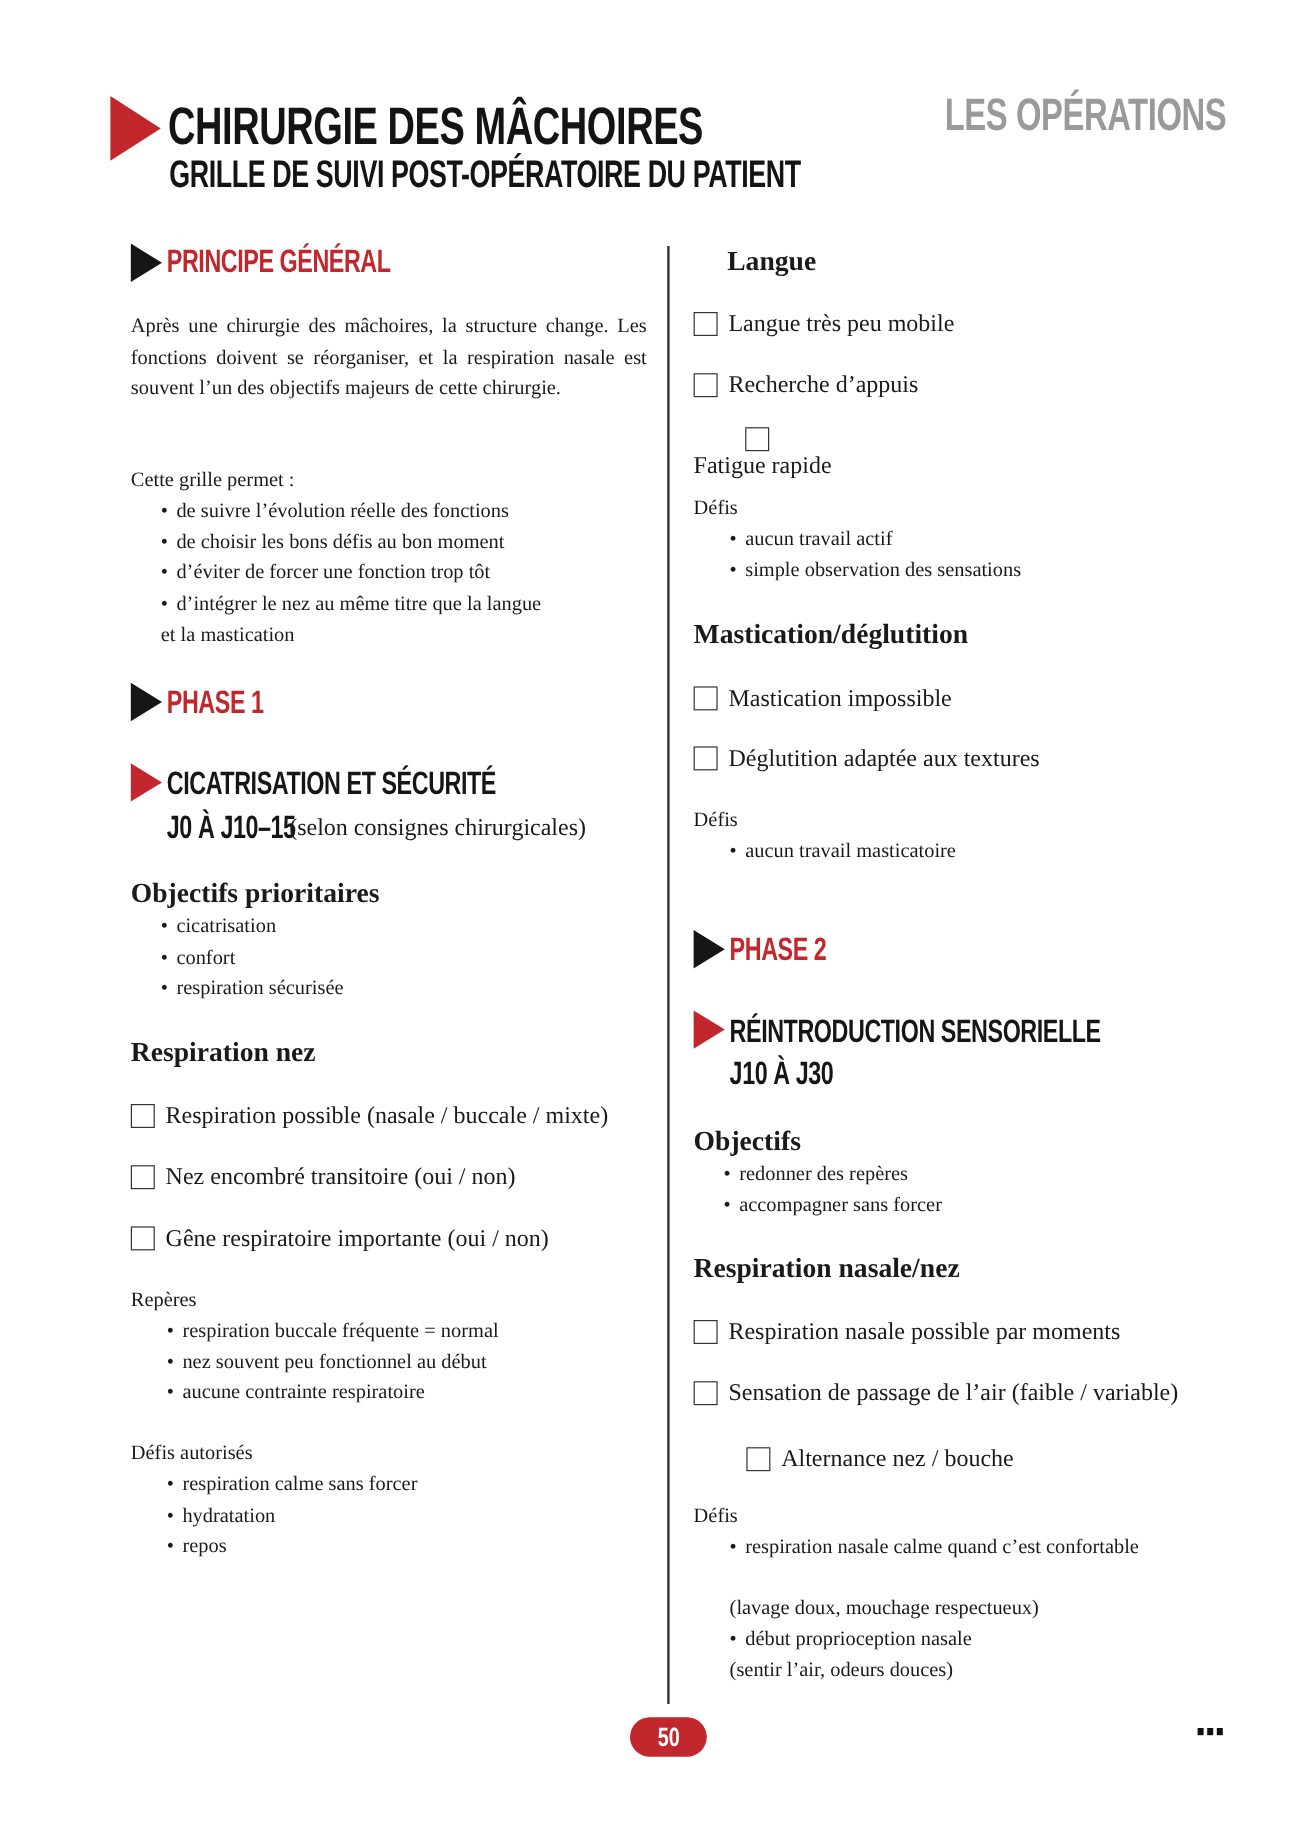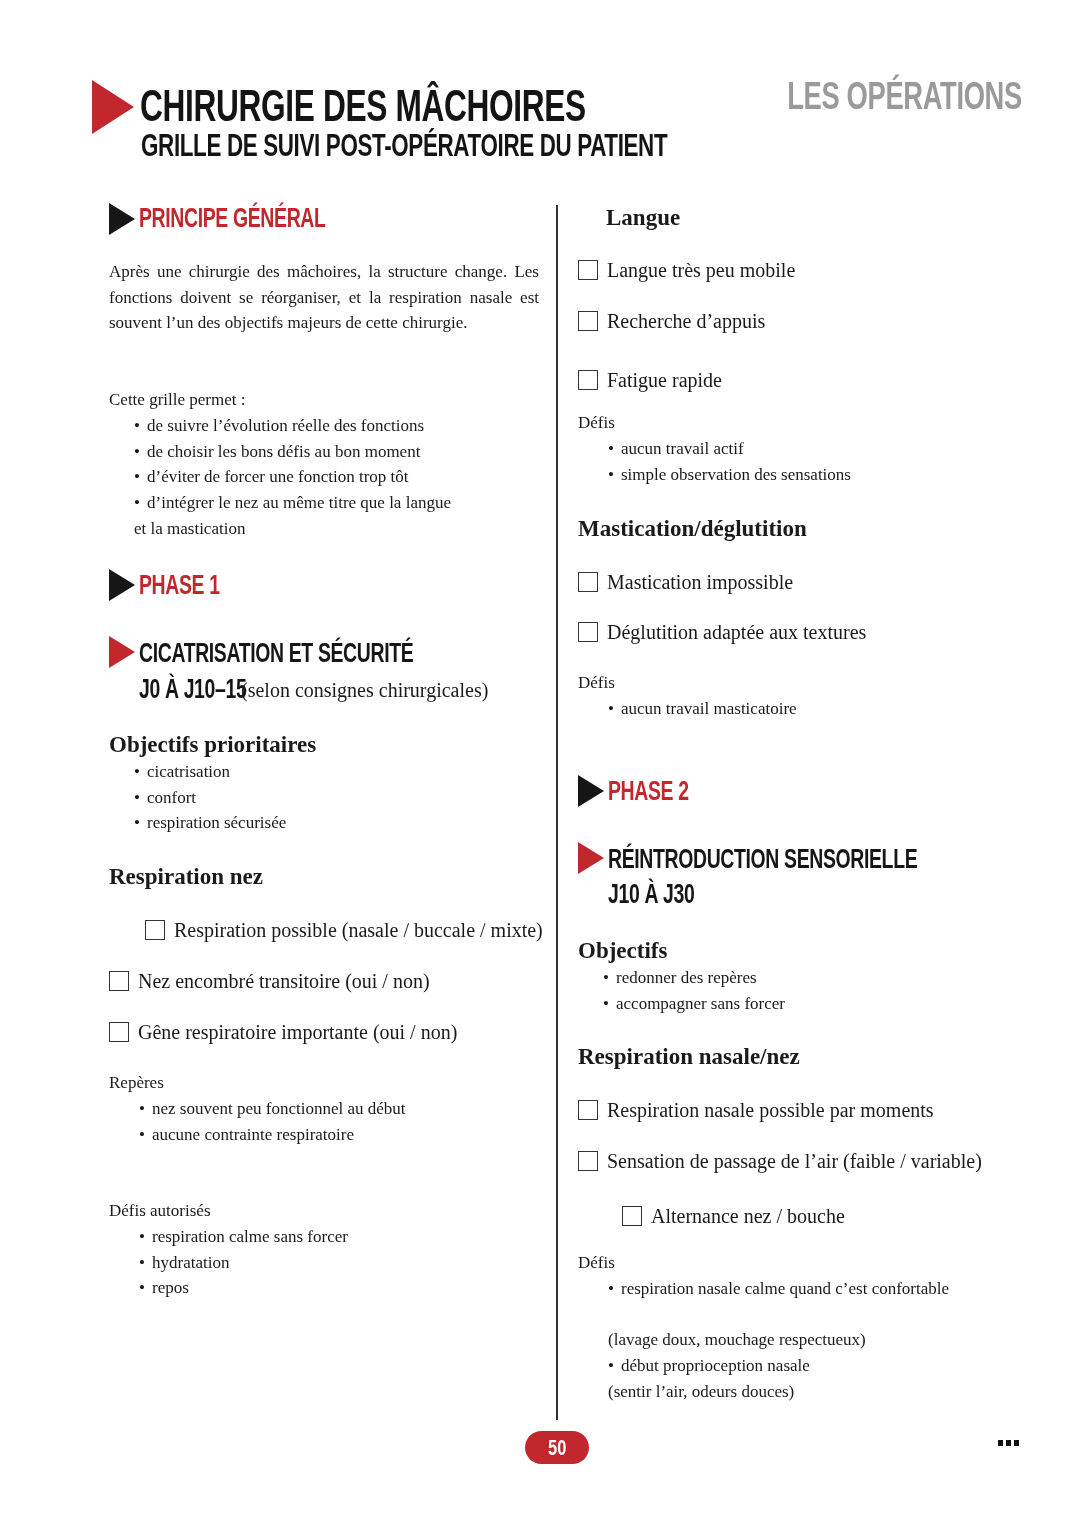--- a/index.html
+++ b/index.html
@@ -82,56 +82,57 @@
 
 <div class="abs subh" style="left:109px; top:731px;">Objectifs prioritaires</div>
 <ul class="abs bullets" style="left:134px; top:759px;">
   <li>cicatrisation</li>
   <li>confort</li>
   <li>respiration sécurisée</li>
 </ul>
 
 <div class="abs subh" style="left:109px; top:863px;">Respiration nez</div>
 
-<div class="check" style="left:109px; top:918px;margin-left:36px;">
+<div class="check" style="left:109px; top:918px;">
   <div class="box"></div>
   <span class="lbl">Respiration possible (nasale / buccale / mixte)</span>
 </div>
 <div class="check" style="left:109px; top:969px;">
   <div class="box"></div>
   <span class="lbl">Nez encombré transitoire (oui / non)</span>
 </div>
 <div class="check" style="left:109px; top:1020px;">
   <div class="box"></div>
   <span class="lbl">Gêne respiratoire importante (oui / non)</span>
 </div>
 
 <div class="abs p" style="left:109px; top:1070px;">Repères</div>
 <ul class="abs bullets" style="left:139px; top:1096px;">
+  <li>respiration buccale fréquente = normal</li>
   <li>nez souvent peu fonctionnel au début</li>
   <li>aucune contrainte respiratoire</li>
 </ul>
 
 <div class="abs p" style="left:109px; top:1198px;">Défis autorisés</div>
 <ul class="abs bullets" style="left:139px; top:1224px;">
   <li>respiration calme sans forcer</li>
   <li>hydratation</li>
   <li>repos</li>
 </ul>
 
 <div class="abs subh" style="left:578px; top:204px;margin-left:28px;">Langue</div>
 <div class="check" style="left:578px; top:258px;">
   <div class="box"></div>
   <span class="lbl">Langue très peu mobile</span>
 </div>
 <div class="check" style="left:578px; top:309px;">
   <div class="box"></div>
   <span class="lbl">Recherche d’appuis</span>
 </div>
-<div class="check" style="left:578px; top:368px;">
+<div class="check" style="left:578px; top:356px;flex-direction:column;">
   <div class="box"></div>
   <span class="lbl">Fatigue rapide</span>
 </div>
 <div class="abs p" style="left:578px; top:410px;">Défis</div>
 <ul class="abs bullets" style="left:608px; top:436px;">
   <li>aucun travail actif</li>
   <li>simple observation des sensations</li>
 </ul>
 
 <div class="abs subh" style="left:578px; top:515px;">Mastication/déglutition</div>

